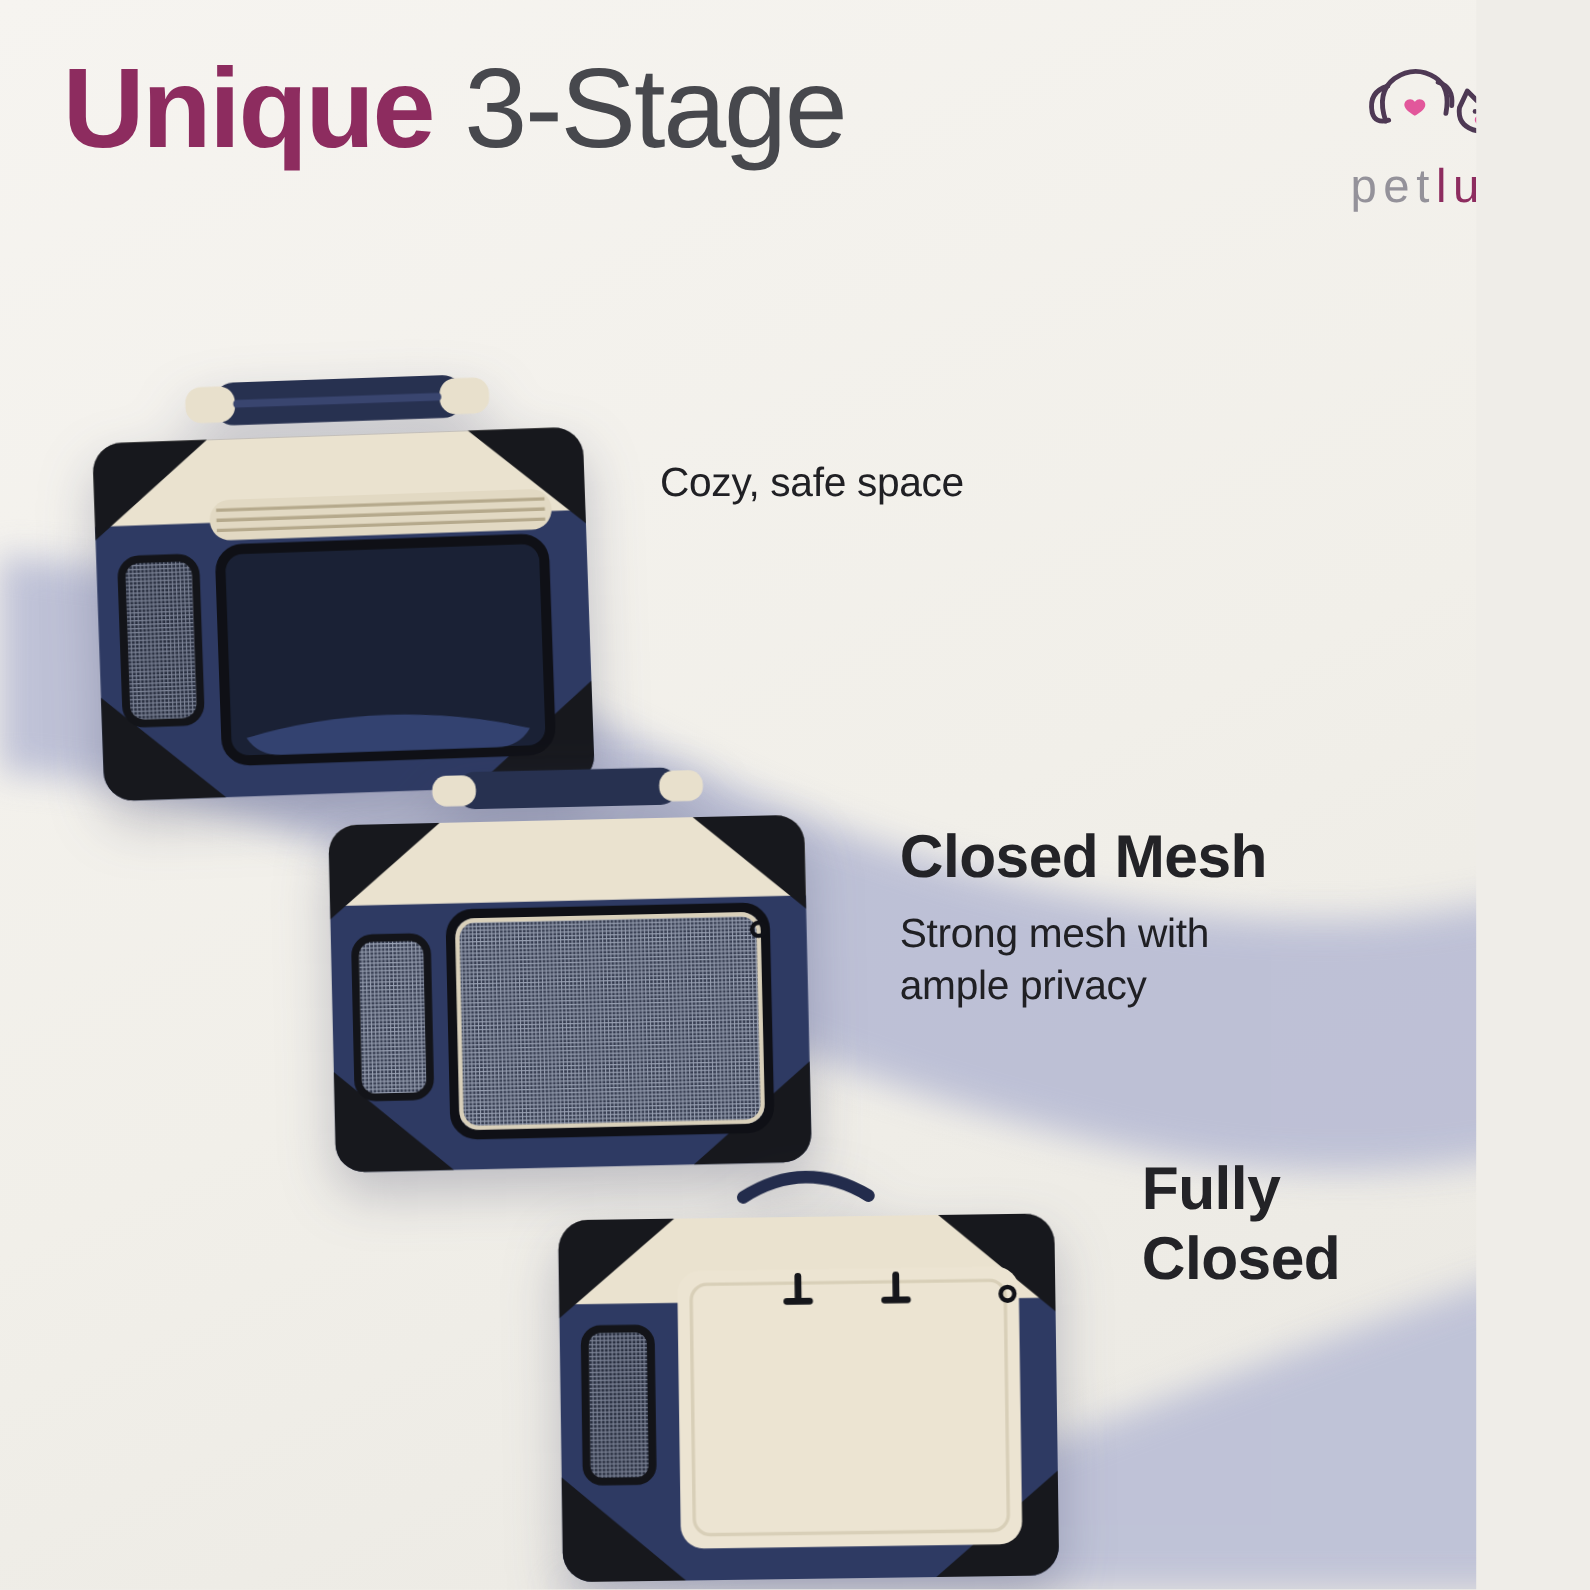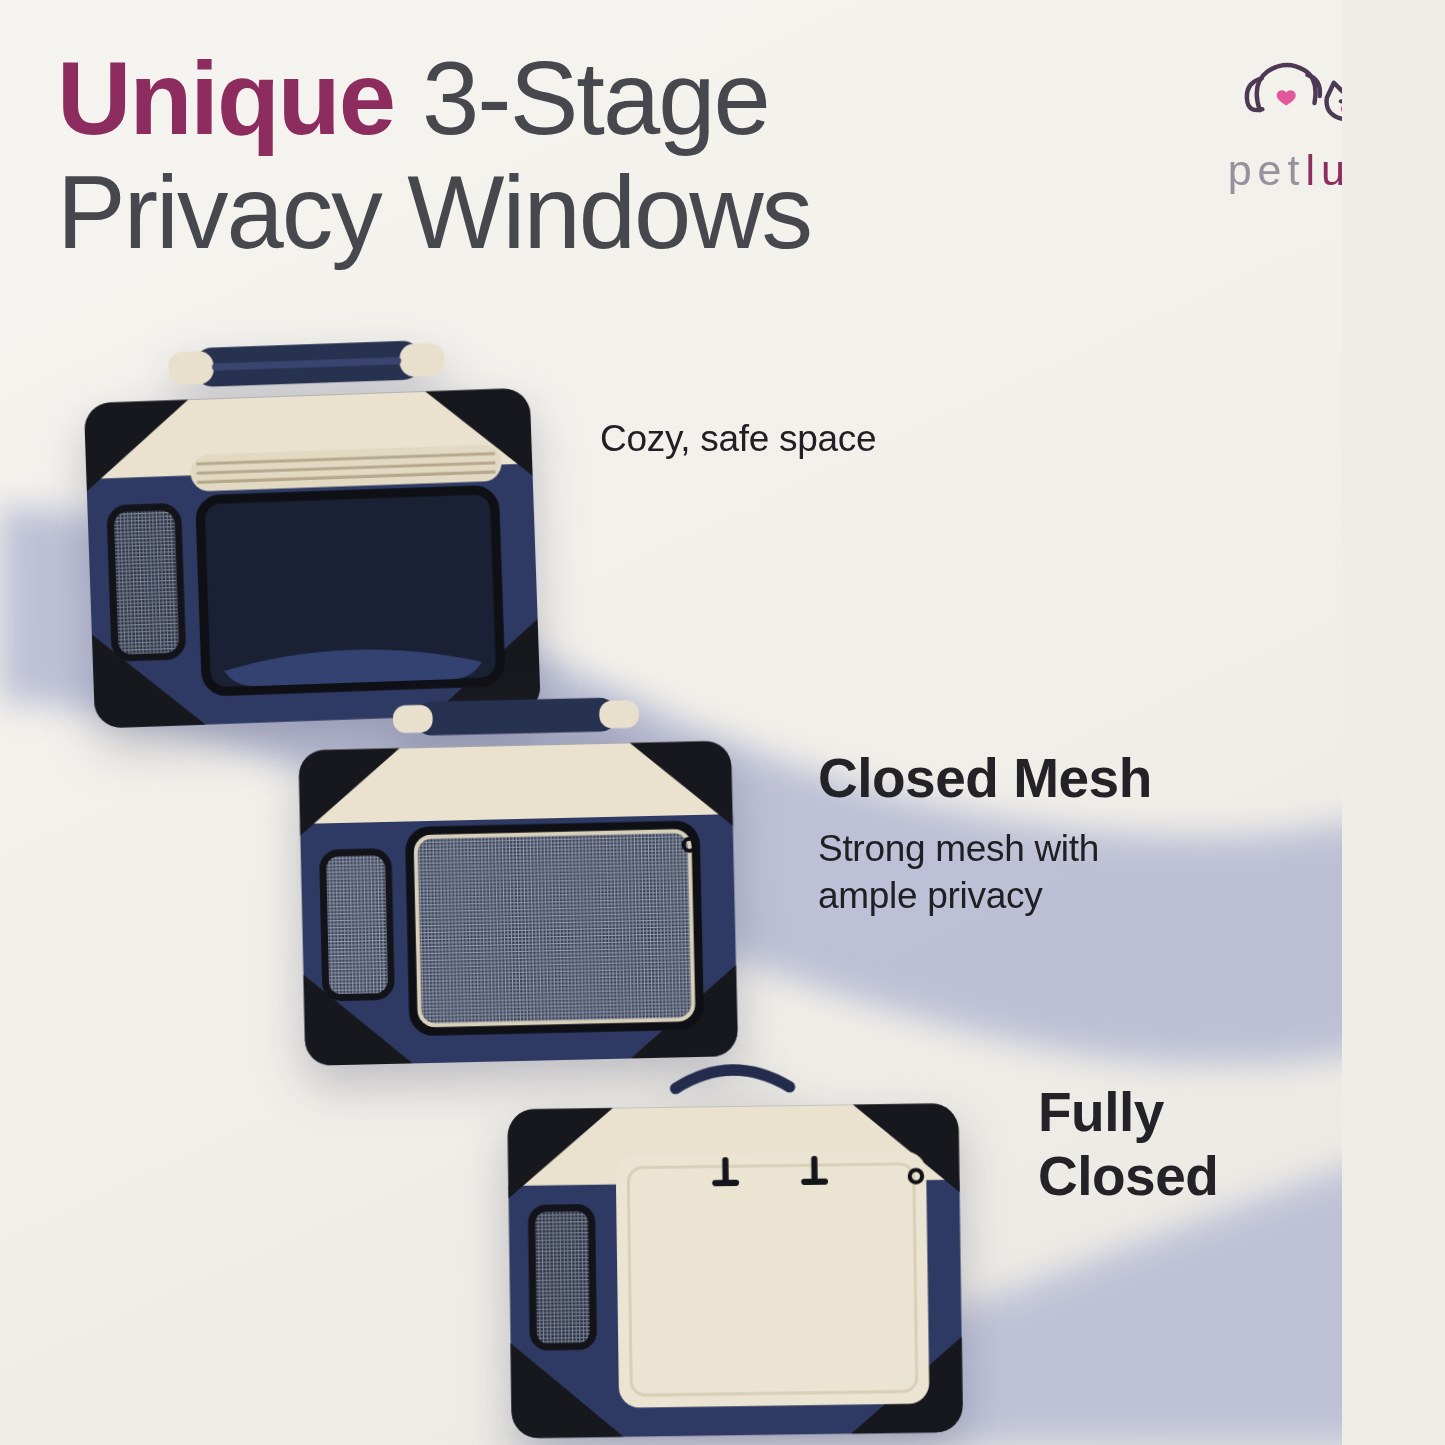--- a/index.html
+++ b/index.html
@@ -29,37 +29,36 @@
   .crate-1{left:46px;top:328px;width:532px;transform:rotate(-2deg)}
   .crate-2{left:260px;top:680px;width:516px;transform:rotate(-1.3deg)}
   .crate-3{left:466px;top:1038px;width:538px;transform:rotate(-.8deg)}
 
   
   .stage{position:absolute;z-index:3}
   .stage h2{font-size:55px;font-weight:700;color:#232327;margin-bottom:16px;letter-spacing:-.5px}
   .stage p{font-size:37px;color:#202024;line-height:1.26;letter-spacing:-.3px}
   .stage-1{left:600px;top:416px}
   .stage-2{left:818px;top:746px}
-  .stage-3{left:1038px;top:1080px}
+  .stage-3{left:1038px;top:1048px}
 </style>
 </head>
 <body>
 
 <div class="canvas">
 
   <svg class="waves" viewBox="0 0 1445 1445">
     <path class="wave-path" d="M0 505 C250 525 420 595 625 695 C825 793 1055 845 1250 835 C1322 830 1392 815 1445 798
          L1445 1035 C1330 1068 1175 1078 1015 1042 C815 997 635 928 435 828 C278 748 118 706 0 702 Z" fill="#b5b9d3" opacity="0.85"></path>
     <path class="wave-path" d="M1445 1135 C1255 1195 1075 1268 895 1332 C755 1382 615 1418 495 1445 L1445 1445 Z" fill="#b8bcd5" opacity="0.85"></path>
   </svg>
 
   <header class="header">
     <h1>
       <div class="title-line"><span class="accent">Unique</span><span class="t-rest">3-Stage</span></div>
-      <div class="title-line">Privacy Windows</div>
     </h1>
   </header>
 
   <div class="logo">
     <svg class="logo-icon" viewBox="0 0 170 100">
       <g fill="none" stroke="#4e3954" stroke-width="5" stroke-linecap="round" stroke-linejoin="round">
         <path d="M36 66 Q26 36 45 22 Q66 8 87 21 Q103 31 98 58"></path>
         <path d="M38 30 Q18 36 22 57 Q25 69 39 65"></path>
         <path d="M90 26 Q106 31 104 50"></path>
         <path d="M112 52 l8-17 10 10 h11 l10-10 8 17 q3 22-23 25 q-27-3-24-25 z"></path>

